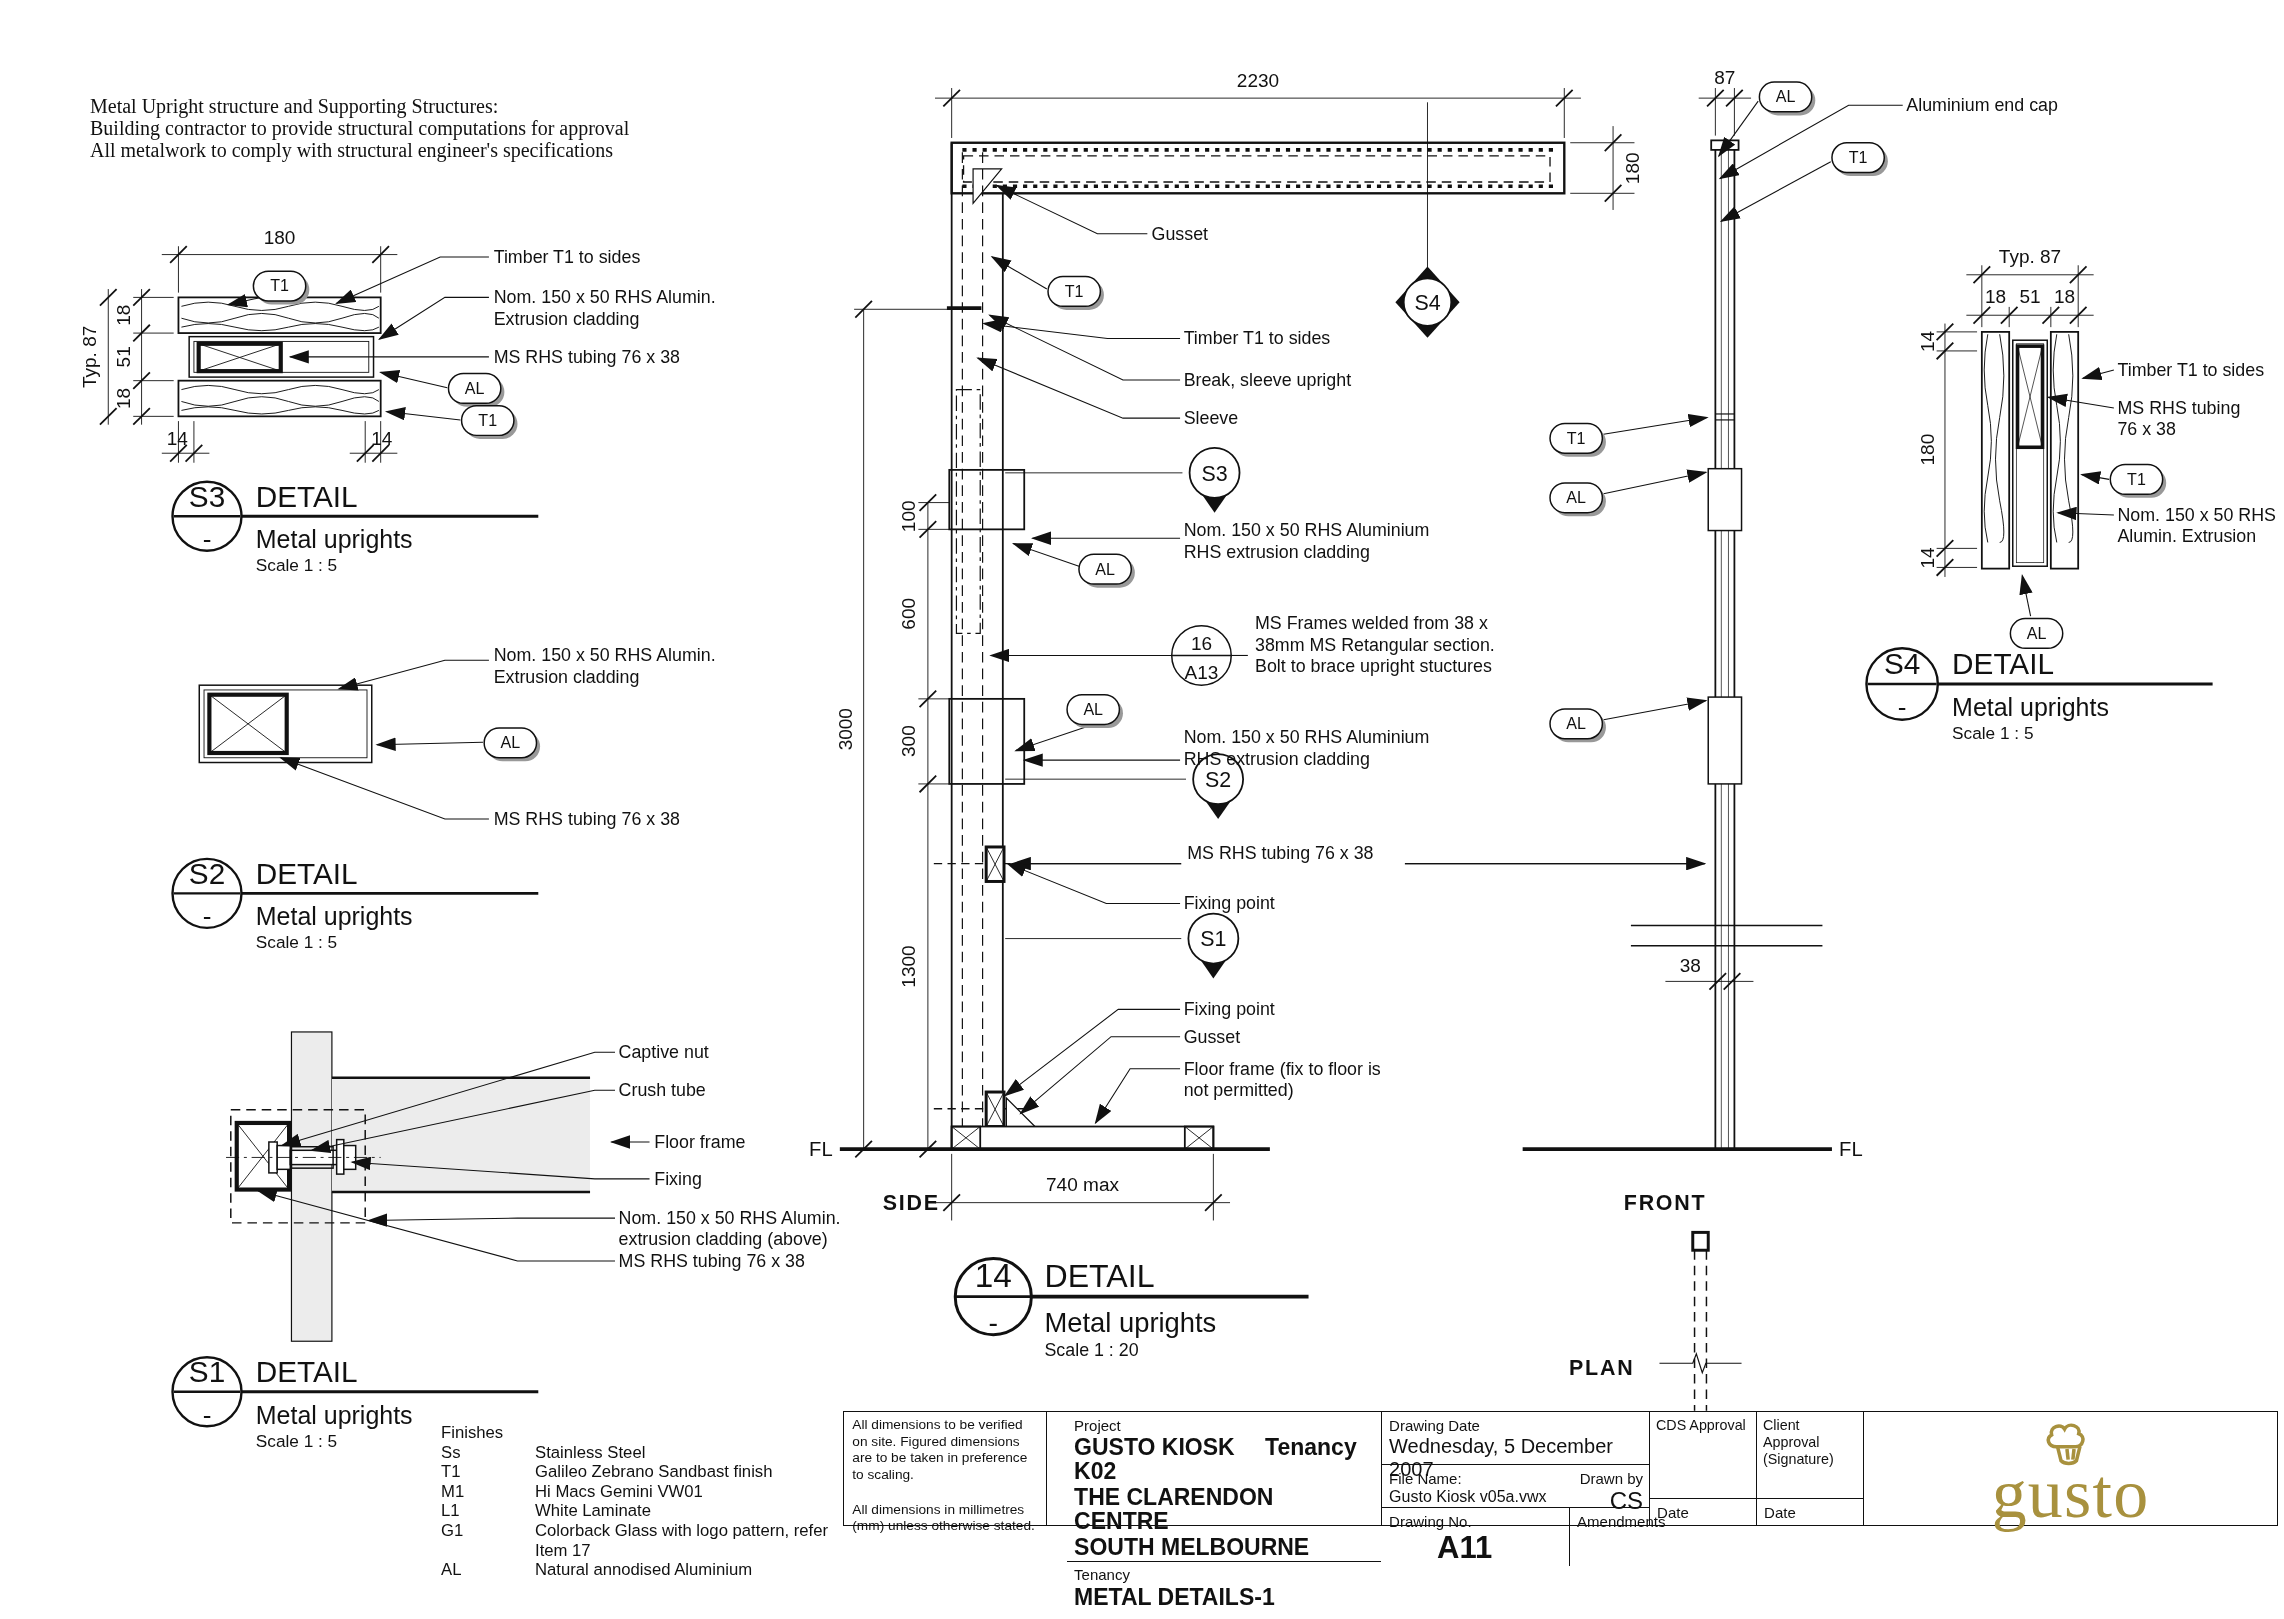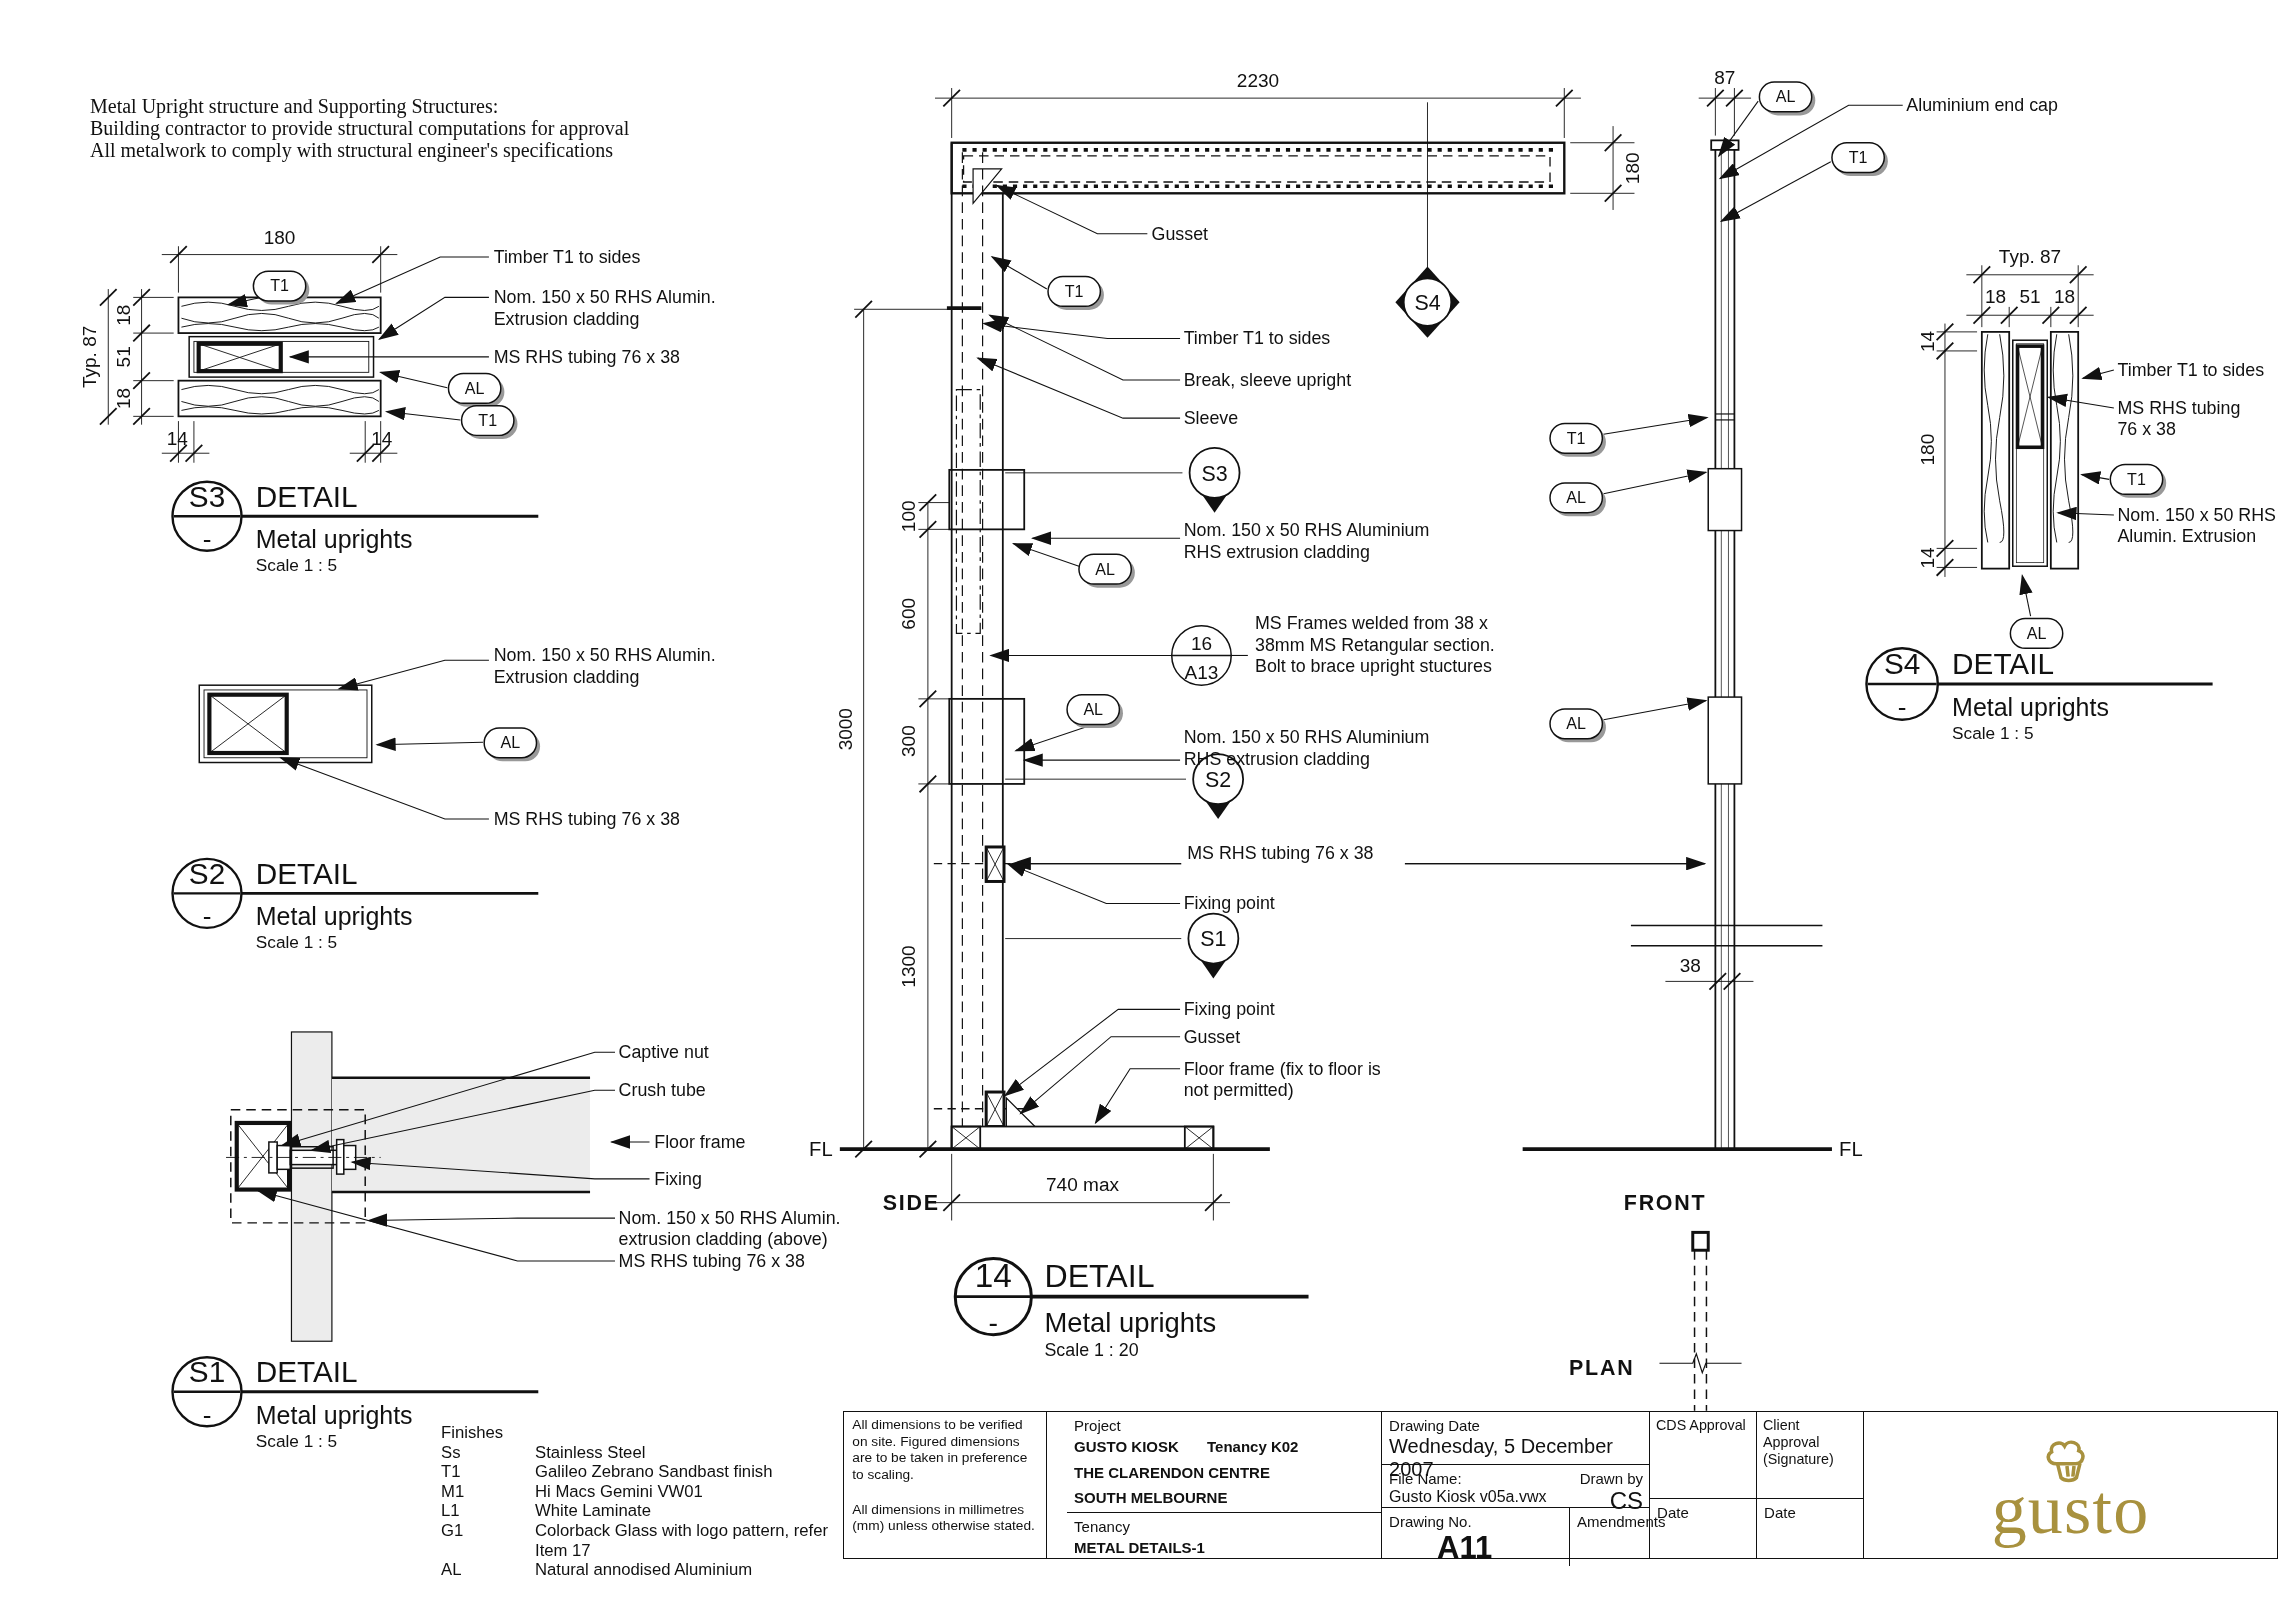--- a/index.html
+++ b/index.html
@@ -11,27 +11,27 @@
   .abs{position:absolute;}
   
   #note{left:90px;top:95px;width:654px;}
   #note .h{font-size:22.6px;font-weight:bold;letter-spacing:0.6px;}
   #note .l{font-size:20px;line-height:22px;font-family:Liberation Serif, serif;}
   
   #finishes{left:441px;top:1423px;width:393px;font-size:16.7px;line-height:19.6px;}
   #finishes .row{display:flex;}
   #finishes .code{width:94px;flex:none;}
   
-  #tblock{left:843px;top:1411px;width:1435px;height:148px;border:1.8px solid #111;display:flex;box-sizing:border-box;background:#fff;}
+  #tblock{left:843px;top:1411px;width:1435px;height:115px;border:1.8px solid #111;display:flex;box-sizing:border-box;background:#fff;}
   .tb-cell{border-right:1.2px solid #111;box-sizing:border-box;position:relative;}
   .tb-label{font-size:15px;padding:4.8px 6px 0 7.1px;}
   #tb-notes{width:203px;font-size:13.7px;line-height:16.7px;padding:4.8px 8.3px;box-sizing:border-box;}
   #tb-notes .p2{margin-top:18px;}
   #tb-project{width:315px;display:flex;flex-direction:column;margin-left:20px;}
-  #tb-project .big{font-size:15px;font-weight:bold;padding:1.2px 7.1px;line-height:24.4px;}
+  #tb-project .big{font-size:23px;font-weight:bold;padding:1.2px 7.1px;line-height:24.4px;}
   #tb-project .top{flex:1;border-bottom:1.2px solid #111;}
   #tb-project .bot{height:50px;}
   #tb-date{width:268px;display:flex;flex-direction:column;}
   #tb-date .r1{height:52px;border-bottom:1.2px solid #111;}
   #tb-date .r1 .val{font-size:20px;font-weight:normal;padding:1.2px 7.1px;}
   #tb-date .r2{height:42px;border-bottom:1.2px solid #111;display:flex;}
   #tb-date .r2 .fn{flex:1;}
   #tb-date .r2 .fn .val{font-size:16px;padding:1.2px 7.1px;}
   #tb-date .r2 .db{width:89px;text-align:right;padding-right:6px;}
   #tb-date .r2 .db .val{font-size:24px;}

